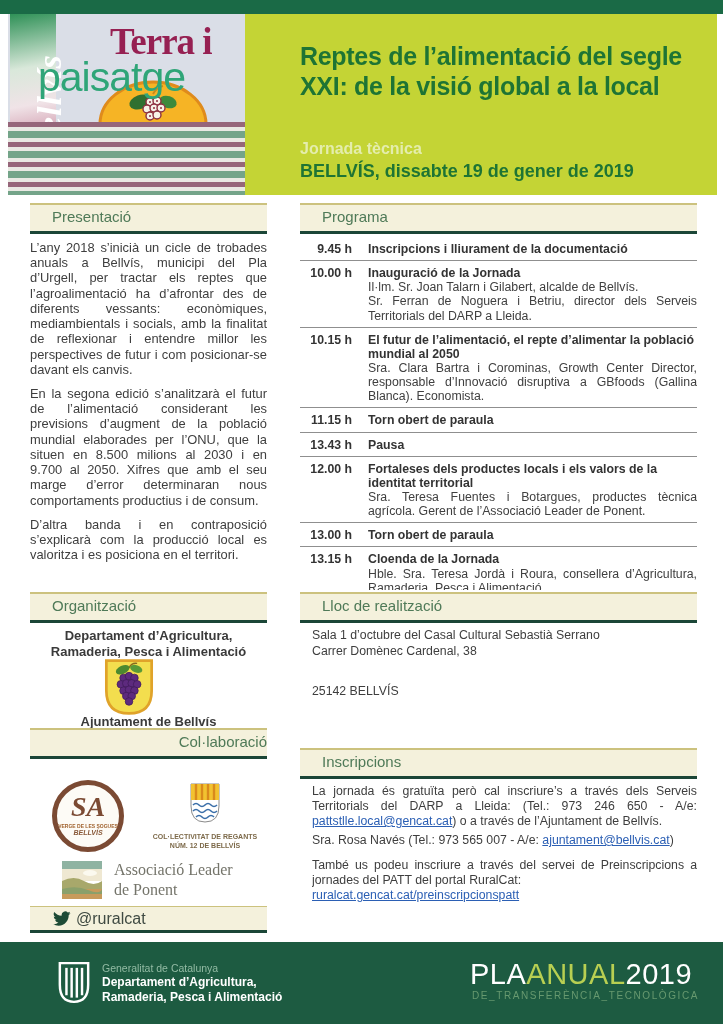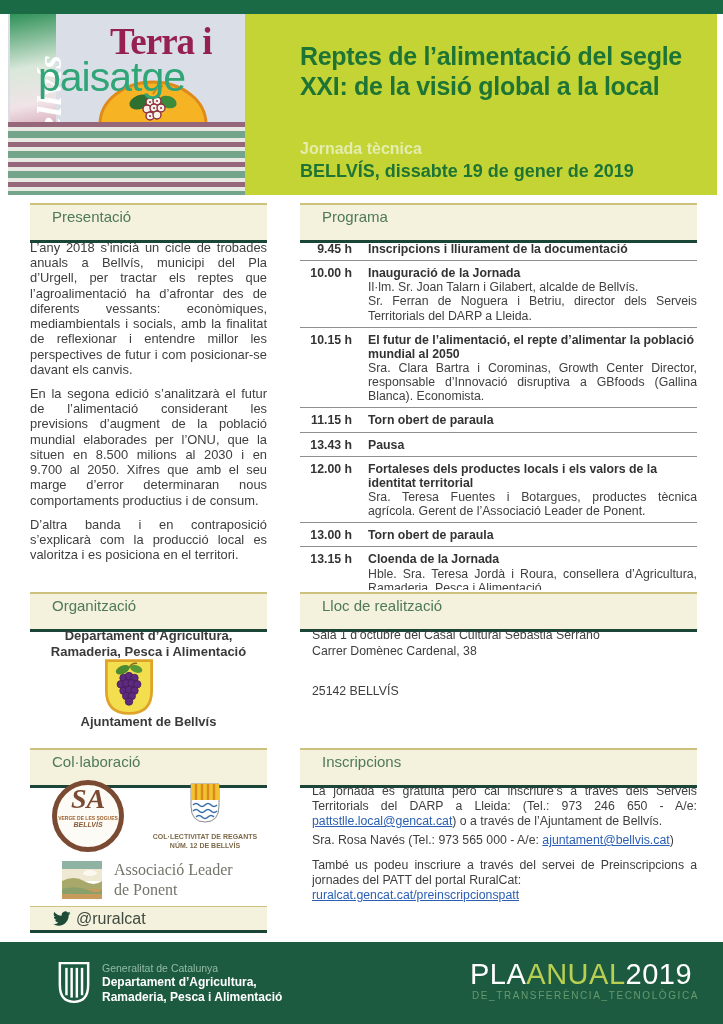--- a/index.html
+++ b/index.html
@@ -19,21 +19,21 @@
   .logo-sun{position:absolute;left:90px;top:66px;}
   .logo-stripes{position:absolute;left:0;top:108px;width:237px;height:73px;
       background:repeating-linear-gradient(180deg,#96667a 0 5px,#e9e9e3 5px 9px,#74a489 9px 16px,#e9e9e3 16px 20px);}
   .header-right{position:absolute;left:245px;top:14px;width:472px;height:181px;background:#c4d435;}
   .main-title{position:absolute;left:55px;top:27px;width:400px;font-size:25px;line-height:1.2;
       font-weight:bold;color:#1e7434;letter-spacing:-0.3px;}
   .subtitle{position:absolute;left:55px;top:126px;font-size:16px;font-weight:bold;color:#e4edad;}
   .dateline{position:absolute;left:55px;top:147px;font-size:18px;font-weight:bold;color:#1e7434;}
   
   .sec-bar{position:absolute;background:#f4f1dc;border-top:2px solid #ccc27e;border-bottom:3px solid #1b4637;
-      height:40px;line-height:24px;padding-left:22px;box-sizing:border-box;
+      height:31px;line-height:24px;padding-left:22px;box-sizing:border-box;
       font-size:15px;color:#4f7a58;}
   .bar-left{left:30px;width:237px;}
   .bar-right{left:300px;width:397px;}
   
   .pres-text{position:absolute;left:30px;top:240px;width:237px;height:348px;overflow:hidden;
       font-size:12.9px;line-height:1.18;text-align:justify;color:#3e3e3e;}
   .pres-text p{margin:0 0 9px 0;}
   
   .prog-list{position:absolute;left:300px;top:237px;width:397px;height:353px;overflow:hidden;}
   .prog-item{display:flex;gap:16px;padding:5px 0 4px 0;border-bottom:1px solid #8f8f8f;
@@ -47,21 +47,21 @@
       font-size:13px;font-weight:bold;color:#3a3a3a;line-height:1.2;}
   .bellvis-shield{position:absolute;left:103px;top:658px;}
   .org-ajunt{position:absolute;left:30px;top:714px;width:237px;text-align:center;
       font-size:13px;font-weight:bold;color:#3a3a3a;}
   
   .lloc-text{position:absolute;left:312px;top:628px;width:380px;font-size:12.3px;line-height:1.3;color:#3e3e3e;}
   .lloc-zip{margin-top:24px;}
   
   .coop-logo{position:absolute;left:52px;top:780px;width:72px;height:72px;border-radius:50%;
       border:5px solid #7b4a33;box-sizing:border-box;background:#fdfbf6;text-align:center;}
-  .coop-sa{display:block;margin-top:0;font-family:"Liberation Serif",serif;font-style:italic;
+  .coop-sa{display:block;margin-top:8px;font-family:"Liberation Serif",serif;font-style:italic;
       font-weight:bold;font-size:28px;color:#7b4a33;line-height:1;}
   .coop-cap1{display:block;font-size:5px;font-weight:bold;color:#a0622e;margin-top:2px;}
   .coop-cap2{display:block;font-size:7px;font-style:italic;font-weight:bold;color:#8a5a3a;}
   .regants{position:absolute;left:140px;top:782px;width:130px;text-align:center;}
   .regants-cap{font-size:7px;font-weight:bold;color:#7d6a4a;line-height:1.3;margin-top:4px;}
   .leader{position:absolute;left:62px;top:860px;display:flex;align-items:center;gap:12px;}
   .leader-text{font-family:"Liberation Serif",serif;font-size:16px;color:#74746a;line-height:1.25;}
   .tw-bar{position:absolute;left:30px;top:906px;width:237px;height:27px;box-sizing:border-box;
       background:#f4f1dc;border-top:1px solid #ccc27e;border-bottom:3px solid #1b4637;
       display:flex;align-items:center;padding-left:22px;gap:5px;}
@@ -158,21 +158,21 @@
       <circle cx="22" cy="36" r="4.2"></circle>
         <circle cx="28" cy="35" r="4.2"></circle>
         <circle cx="34" cy="36" r="4.2"></circle>
       <circle cx="25" cy="42" r="4.2"></circle>
         <circle cx="31" cy="42" r="4.2"></circle>
         <circle cx="28" cy="48" r="4.2"></circle>
     </g>
   </svg>
   <div class="org-ajunt">Ajuntament de Bellvís</div>
 
-  <div class="sec-bar bar-left" style="top:748px;">
+  <div class="sec-bar bar-left" style="top:728px;text-align:right;">
     <span>Col·laboració</span>
   </div>
 
   <div class="coop-logo">
     <span class="coop-sa">SA</span>
     <span class="coop-cap1">VERGE DE LES SOGUES</span>
     <span class="coop-cap2">BELLVÍS</span>
   </div>
 
   <div class="regants">
@@ -289,21 +289,21 @@
   </div>
 
   <div class="sec-bar bar-right" style="top:748px;">
     <span>Inscripcions</span>
   </div>
   <div class="insc-text">
     <p>
       <span>La jornada és gratuïta però cal inscriure’s a través dels Serveis Territorials del DARP a Lleida: (Tel.: 973 246 650 - A/e: </span><a class="link">pattstlle.local@gencat.cat</a><span>) o a través de l’Ajuntament de Bellvís.</span>
     </p>
     <p>
-      <span>Sra. Rosa Navés (Tel.: 973 565 000 - A/e: </span><a class="link">ajuntament@bellvis.cat</a><span>)</span>
+      <span>Sra. Rosa Navés (Tel.: 973 565 007 - A/e: </span><a class="link">ajuntament@bellvis.cat</a><span>)</span>
     </p>
     <p class="mt">
       <span>També us podeu inscriure a través del servei de Preinscripcions a jornades del PATT del portal RuralCat:</span><br>
       <a class="link">ruralcat.gencat.cat/preinscripcionspatt</a>
     </p>
   </div>
 
   <div class="footer">
     <svg class="gc-logo" width="34" height="45" viewBox="0 0 36 47">
       <path d="M3 3 H33 V26 Q33 44 18 44 Q3 44 3 26 Z" fill="none" stroke="#ffffff" stroke-width="2.6"></path>

